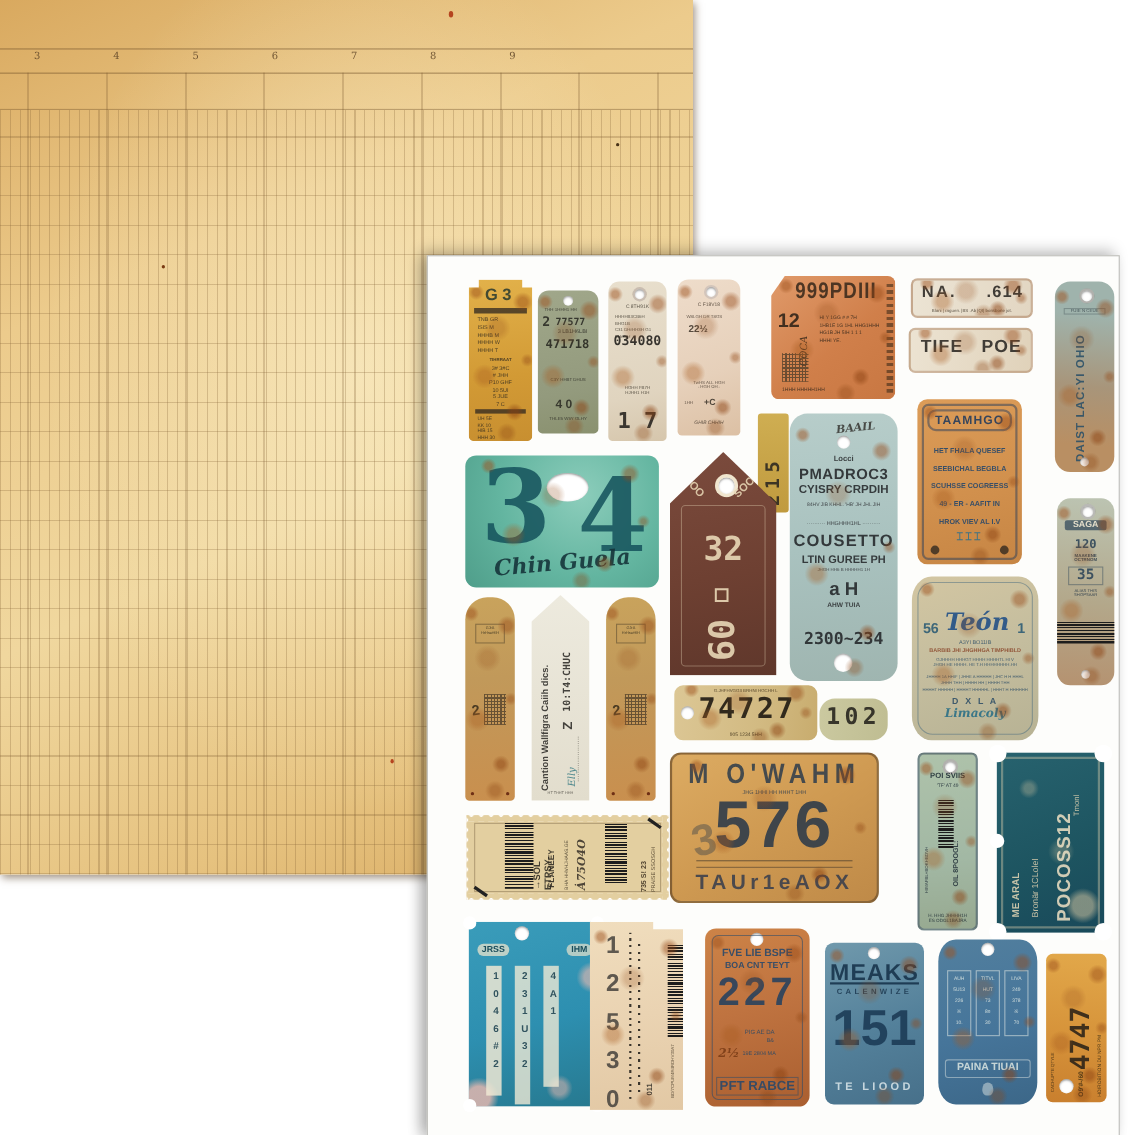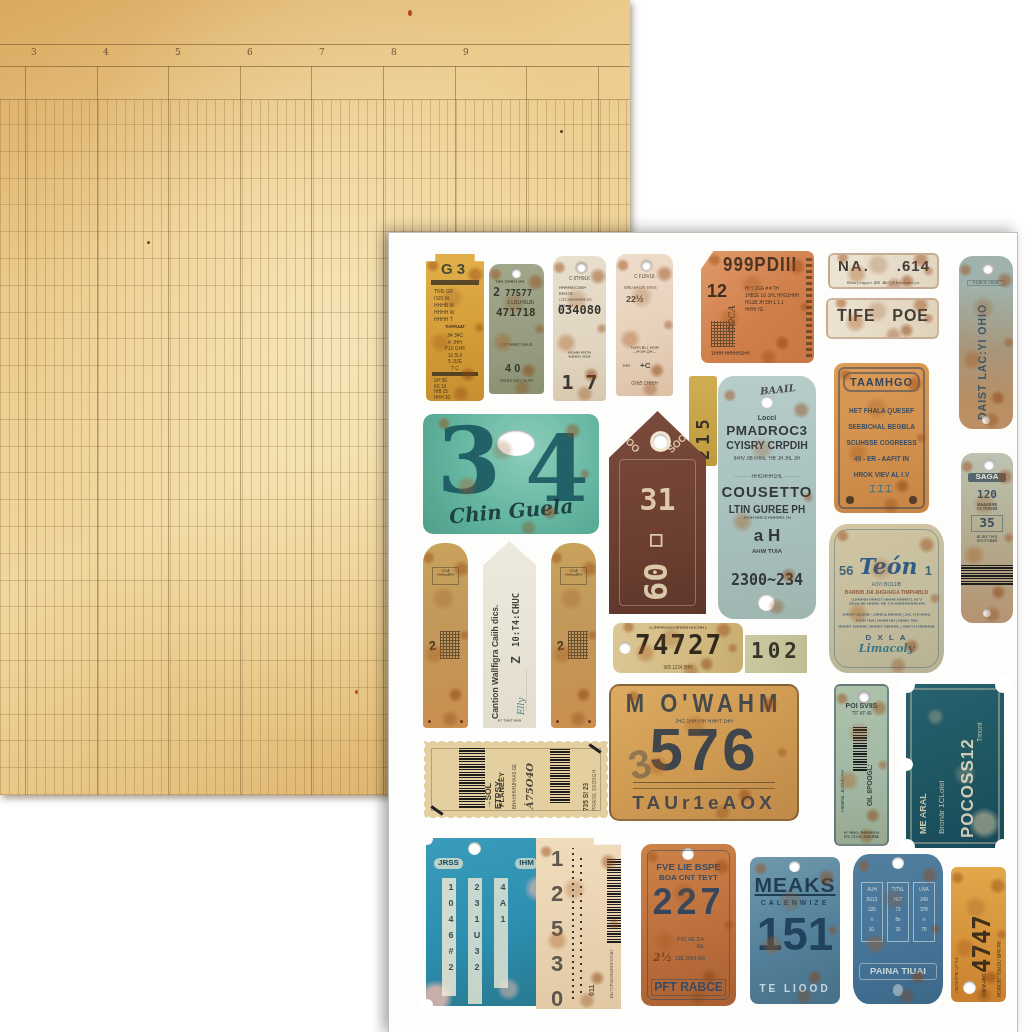--- a/index.html
+++ b/index.html
@@ -193,21 +193,21 @@
       <p class="t dist b" style="left:14px;top:-4px;font-size:92px;font-family:'DejaVu Serif',serif;color:#17555e">3</p>
       <p class="t dist b" style="left:102px;top:4px;font-size:92px;font-family:'DejaVu Serif',serif;color:#17555e">4</p>
       <p class="t dist script b" style="left:26px;top:86px;font-size:20px;color:#143238;transform:rotate(-5deg)">Chin Guela</p>
     </div>
 
     <div class="tag" style="left:220px;top:178px;width:97px;height:203px;background:linear-gradient(170deg,#7b4b3d,#6e4032 55%,#5f372b);clip-path:polygon(50% 0,100% 23%,100% 100%,0 100%,0 23%)">
       <div class="hole" style="left:41px;top:20px;width:15px;height:15px;border:3px solid rgba(235,220,190,.75)"></div>
       <p class="t dist b" style="left:10px;top:26px;font-size:10px;color:#e7d6b4;transform:rotate(48deg)">HOO</p>
       <p class="t dist b" style="right:6px;top:22px;font-size:10px;color:#e7d6b4;transform:rotate(-44deg)">SOOSA</p>
       <div class="abs" style="left:10px;top:48px;right:10px;bottom:8px;border:1px solid rgba(235,220,190,.35);border-radius:4px"></div>
-      <p class="t c dist b mono" style="top:72px;font-size:30px;color:#ecdcba">31</p>
+      <p class="t c dist b mono" style="top:72px;font-size:30px;color:#ecdcba">32</p>
       <p class="t dist b mono vt" style="left:30px;top:112px;height:78px;font-size:32px;color:#ecdcba">60▫</p>
     </div>
 
     <div class="tag rust" style="left:329px;top:143px;width:98px;height:243px;background:linear-gradient(175deg,#b7cdca,#a9c2bf 50%,#9fb5b0);border-radius:16px">
       <p class="t dist script b" style="left:42px;top:8px;font-size:10px;color:#3a3a36;transform:rotate(-6deg)">BAAIL</p>
       <div class="hole" style="left:43px;top:20px;width:12px;height:12px"></div>
       <p class="t c dist b" style="top:38px;font-size:7px;color:#2c2f31">Locci</p>
       <p class="t c dist b" style="top:47px;font-size:13.5px;color:#232629;letter-spacing:.5px">PMADROC3</p>
       <p class="t c dist b" style="top:64px;font-size:10.5px;color:#26292c">CYISRY CRPDIH</p>
       <p class="t c dist" style="top:80px;font-size:4.5px;color:#33363a">84HV JIB  KHHL.      'HB' JH  JHL JIH</p>
@@ -275,21 +275,21 @@
       <div class="speck" style="right:5px;bottom:5px;width:3px;height:3px;background:#6e2f15"></div>
     </div>
 
     <div class="tag rust" style="left:224px;top:390px;width:130px;height:50px;background:linear-gradient(100deg,#dcc795,#d2ba82 60%,#c8ac6e);border-radius:8px">
       <div class="hole" style="left:6px;top:19px;width:12px;height:12px"></div>
       <p class="t c dist" style="top:3px;font-size:4px;color:#44361e">G.JHFHVGG3 BRHNI HGCHH L</p>
       <p class="t dist b mono" style="left:22px;top:8px;font-size:26px;color:#1b160f;letter-spacing:2px">74727</p>
       <p class="t c dist" style="bottom:3px;font-size:4.5px;color:#44361e">905  1234  5HH</p>
     </div>
 
-    <div class="tag" style="left:356px;top:402px;width:62px;height:38px;background:linear-gradient(100deg,#cbc9a0,#bfbd92);border-radius:1px">
+    <div class="tag" style="left:356px;top:402px;width:62px;height:38px;background:linear-gradient(100deg,#cbc9a0,#bfbd92);border-radius:14px">
       <p class="t c dist b mono" style="top:5px;font-size:21px;color:#24221c;letter-spacing:4px">102</p>
     </div>
 
     <div class="tag rust" style="left:220px;top:451px;width:190px;height:137px;background:linear-gradient(150deg,#dcab62,#cf9a52 50%,#bf8a48);border:2px solid rgba(70,50,30,.5);border-radius:10px">
       <p class="t c dist b" style="top:6px;font-size:22px;color:#323f4c;letter-spacing:5px;transform:scaleY(1.15)">M O'WAHM</p>
       <p class="t c dist" style="top:33px;font-size:5px;color:#3c4650">JHG  1HHI  HH  HHHT 1HH</p>
       <p class="t dist b" style="left:18px;top:56px;font-size:40px;color:rgba(44,58,74,.45);transform:rotate(-12deg)">3</p>
       <p class="t c dist b" style="top:30px;font-size:60px;color:#2c3a4a;letter-spacing:3px">576</p>
       <div class="abs" style="left:22px;right:22px;top:96px;height:1px;background:rgba(60,50,40,.6)"></div>
       <div class="abs" style="left:22px;right:22px;top:102px;height:1px;background:rgba(60,50,40,.5)"></div>

